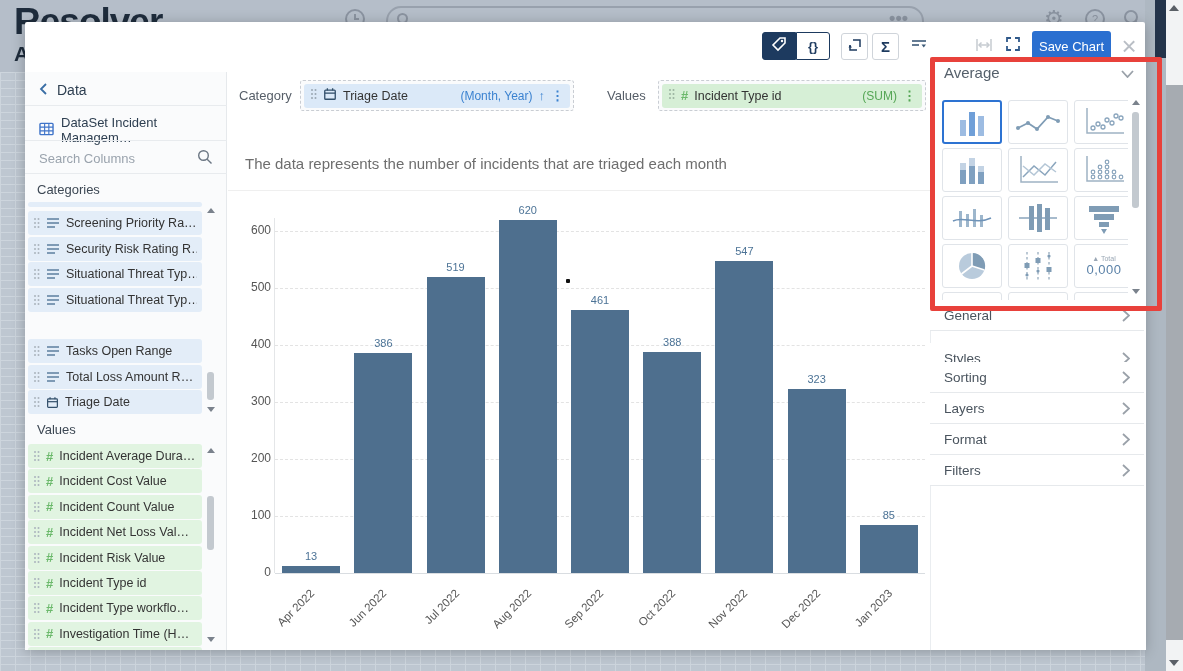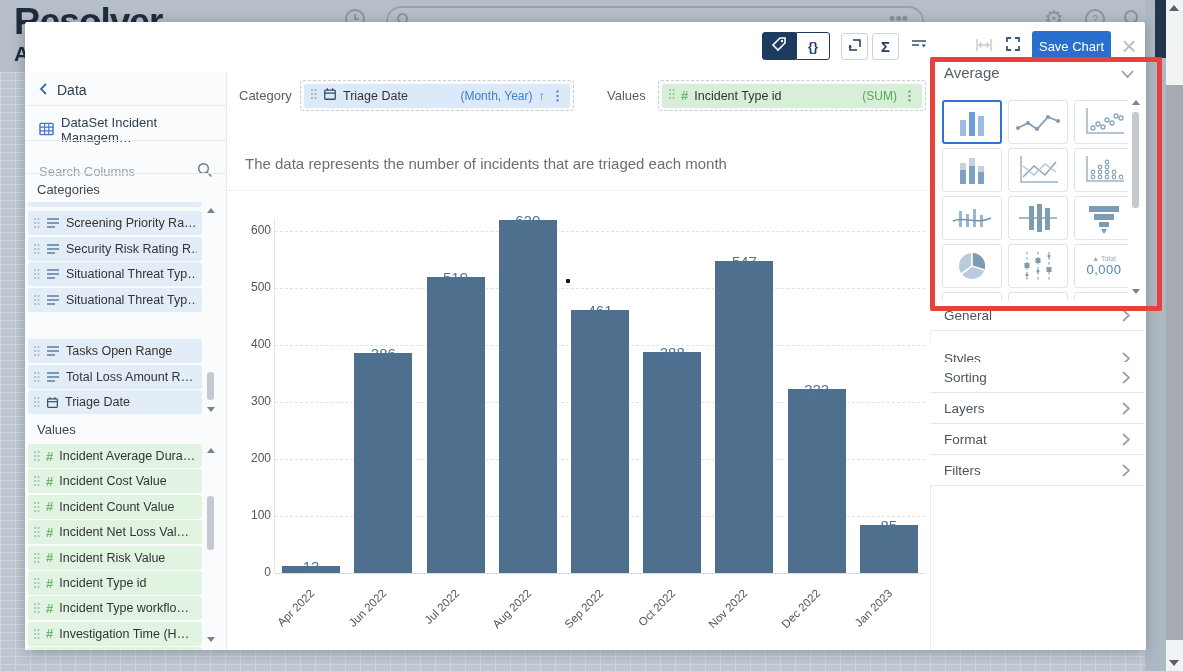--- a/index.html
+++ b/index.html
@@ -51,42 +51,42 @@
   .pill .meta{margin-left:auto;font-size:12px;}
   .pill-blue{background:#dbe9f8;}
   .pill-green{background:#d6efd6;}
   .blue-acc{color:#3b82d0;}
   .green-acc{color:#55a655;}
   
   #sidebar{left:25px;top:72px;width:202px;height:578px;background:#fafbfc;border-right:1px solid #e6e9ec;z-index:5;box-sizing:border-box;}
   .sb-div{position:absolute;left:0;width:202px;height:1px;background:#e8ebee;}
   #sb-title-row{position:absolute;left:14px;top:10px;display:flex;align-items:center;gap:10px;font-size:14px;color:#2d3e50;}
   #sb-dataset{position:absolute;left:14px;top:43px;display:flex;align-items:center;gap:7px;font-size:13px;color:#2d3e50;}
-  #sb-search{position:absolute;left:14px;top:77px;width:174px;display:flex;align-items:center;font-size:13px;color:#9aa3ad;margin-top:13px;}
+  #sb-search{position:absolute;left:14px;top:77px;width:174px;display:flex;align-items:center;font-size:13px;color:#9aa3ad;}
   #sb-search .ph{flex:1;}
   .sb-sec-label{position:absolute;left:12px;font-size:13px;color:#3d4854;}
   .plist{position:absolute;left:3px;width:176px;overflow:hidden;}
   .ppill{position:absolute;left:0;width:174px;height:24px;border-radius:3px;display:flex;align-items:center;gap:6px;padding:0 5px;box-sizing:border-box;font-size:12.5px;color:#333;white-space:nowrap;}
   .cat-pill{background:#e3edf8;}
   .val-pill{background:#e1f4e1;}
   .hash{color:#6cb96c;font-weight:bold;font-size:13px;}
   .lsb{position:absolute;width:12px;z-index:6;}
   .lsb .tri-up{border-bottom-color:#7a828c;border-left-width:4px;border-right-width:4px;border-bottom-width:5px;margin:0 auto;}
   .lsb .tri-down{border-top-color:#7a828c;border-left-width:4px;border-right-width:4px;border-top-width:5px;margin:0 auto;}
   .lsb-thumb{width:7px;margin:0 auto;background:#c3c9cf;border-radius:3px;}
   
   #chart-title{left:245px;top:130px;font-size:16px;color:#4a4a4a;z-index:5;}
   #chart-subtitle{left:245px;top:155px;font-size:15px;color:#6e6e6e;z-index:5;}
   #chart-divider{left:228px;top:190px;width:702px;height:1px;background:#efefef;z-index:5;}
   #plot{left:245px;top:198px;width:690px;height:448px;z-index:5;}
   .gridline{position:absolute;height:0;border-top:1px dashed #e3e3e3;}
   .gridline.zero{border-top:1px solid #d9dde1;}
   .ytick{position:absolute;width:26px;text-align:right;font-size:12px;color:#555;}
   .bar{position:absolute;background:#4e6f8e;}
-  .bar-val{position:absolute;text-align:center;font-size:15px;color:#4c7396;margin-top:8px;}
+  .bar-val{position:absolute;text-align:center;font-size:11px;color:#4c7396;}
   .xlab{position:absolute;width:92px;height:14px;text-align:right;font-size:11.5px;color:#555;transform:rotate(-45deg);transform-origin:100% 0;}
   #yaxis{position:absolute;left:29px;top:20px;width:1px;height:355px;background:#e4e6e8;}
   #cursor-dot{left:566px;top:279px;width:4px;height:4px;background:#111;z-index:6;border-radius:1px;}
   
   #rpanel-bg{left:930px;top:58px;width:215px;height:592px;background:#fff;z-index:5;border-left:1px solid #eaedf0;}
   #charts-header{left:944px;top:64px;width:190px;display:flex;justify-content:space-between;align-items:center;font-size:15px;color:#55606b;z-index:5;}
   #tiles-clip{left:938px;top:96px;width:190px;height:212px;overflow:hidden;z-index:5;}
   .tile{position:absolute;width:60px;height:44px;border:1px solid #e0e4e9;border-radius:3px;background:#fff;display:flex;align-items:center;justify-content:center;box-sizing:border-box;}
   .tile.selected{border:2px solid #2d73d2;}
   .kpi-top{font-size:7px;color:#9aa7b5;text-align:center;}

